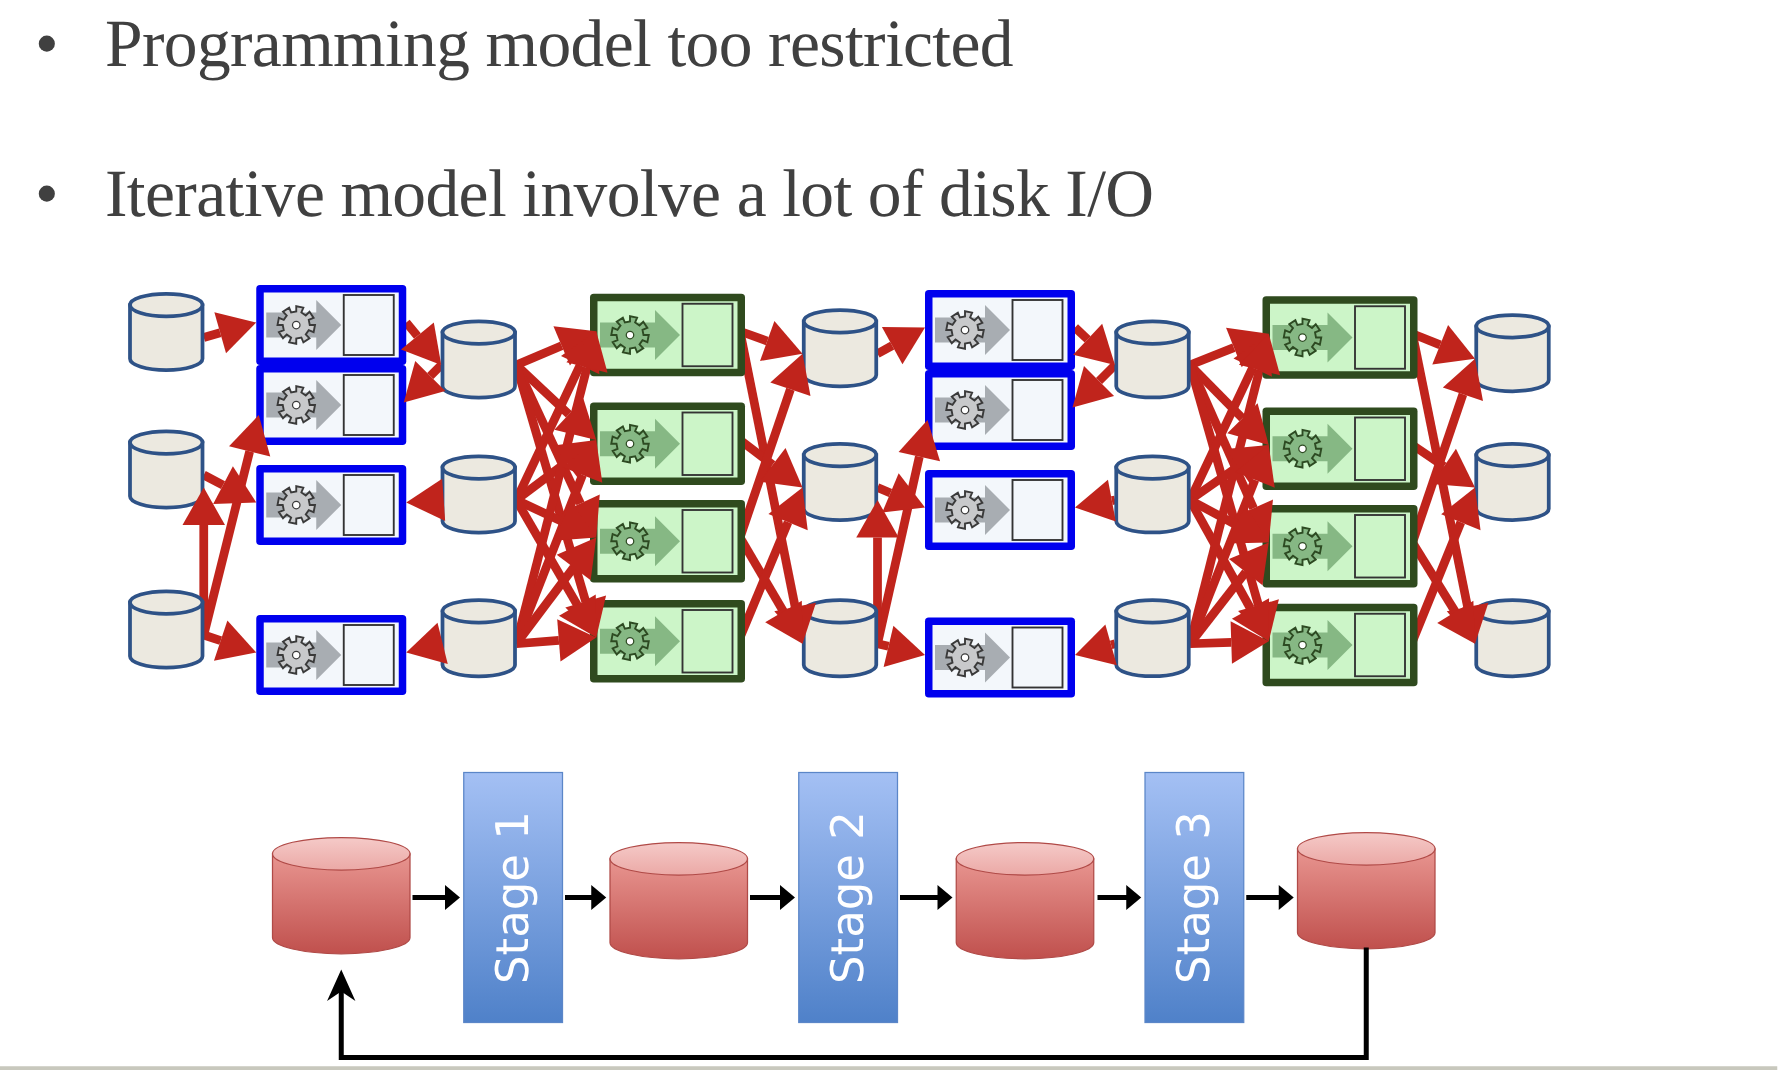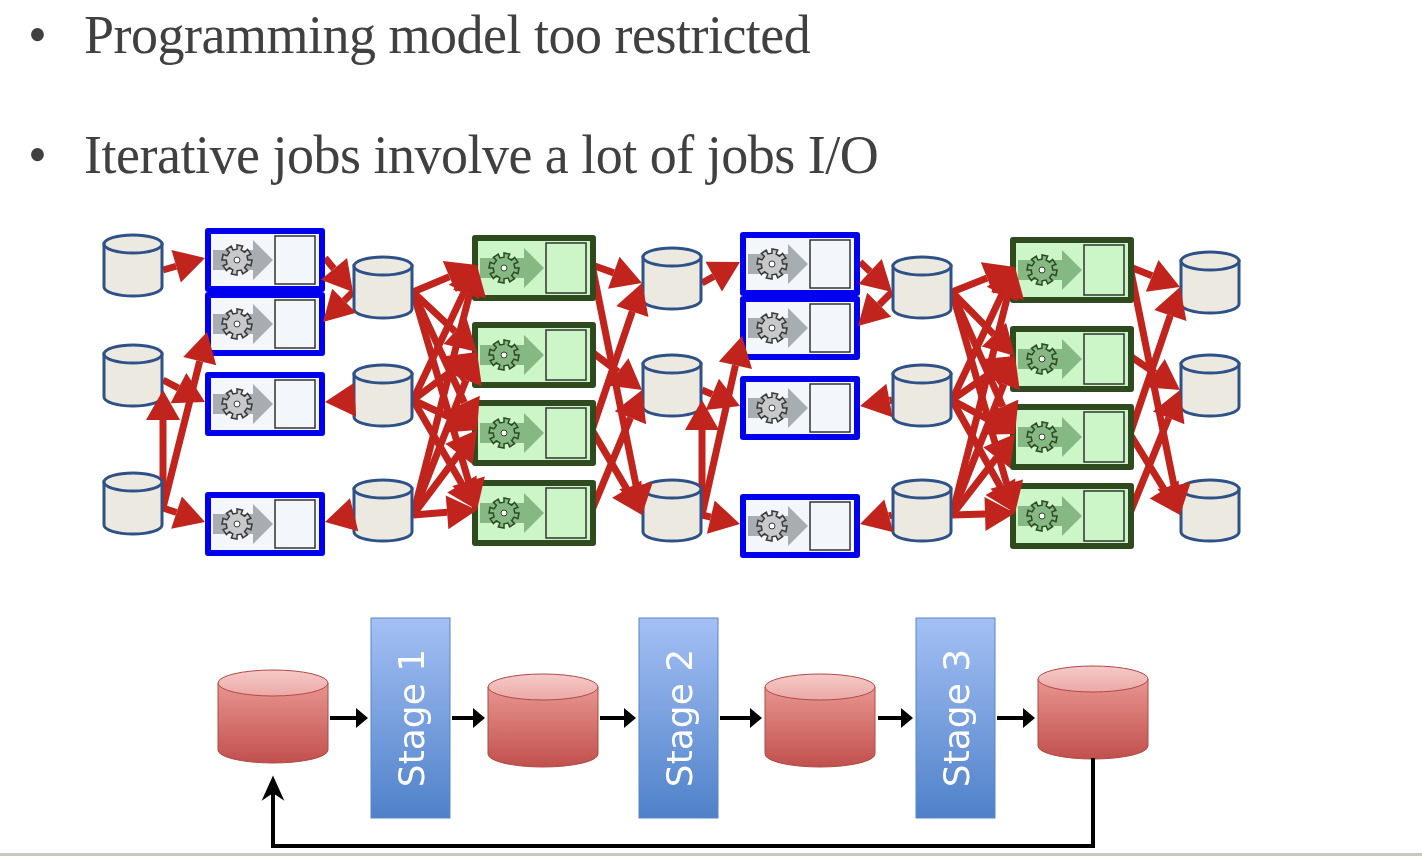--- a/index.html
+++ b/index.html
@@ -14,21 +14,21 @@
 </style>
 </head>
 <body>
 
 <div class="bullet" id="b1">
   <span class="dot">•</span>
   <span class="txt">Programming model too restricted</span>
 </div>
 <div class="bullet" id="b2">
   <span class="dot">•</span>
-  <span class="txt">Iterative jobs involve a lot of jobs I/O</span>
+  <span class="txt">Iterative model involve a lot of disk I/O</span>
 </div>
 
 <svg id="diagram" width="1422" height="866">
   <defs>
     <linearGradient id="stageGrad" x1="0" y1="0" x2="0" y2="1">
       <stop offset="0" stop-color="#a4c0f4"></stop>
       <stop offset="1" stop-color="#4f81c9"></stop>
     </linearGradient>
     <linearGradient id="diskGrad" x1="0" y1="0" x2="0" y2="1">
       <stop offset="0" stop-color="#e89590"></stop>

